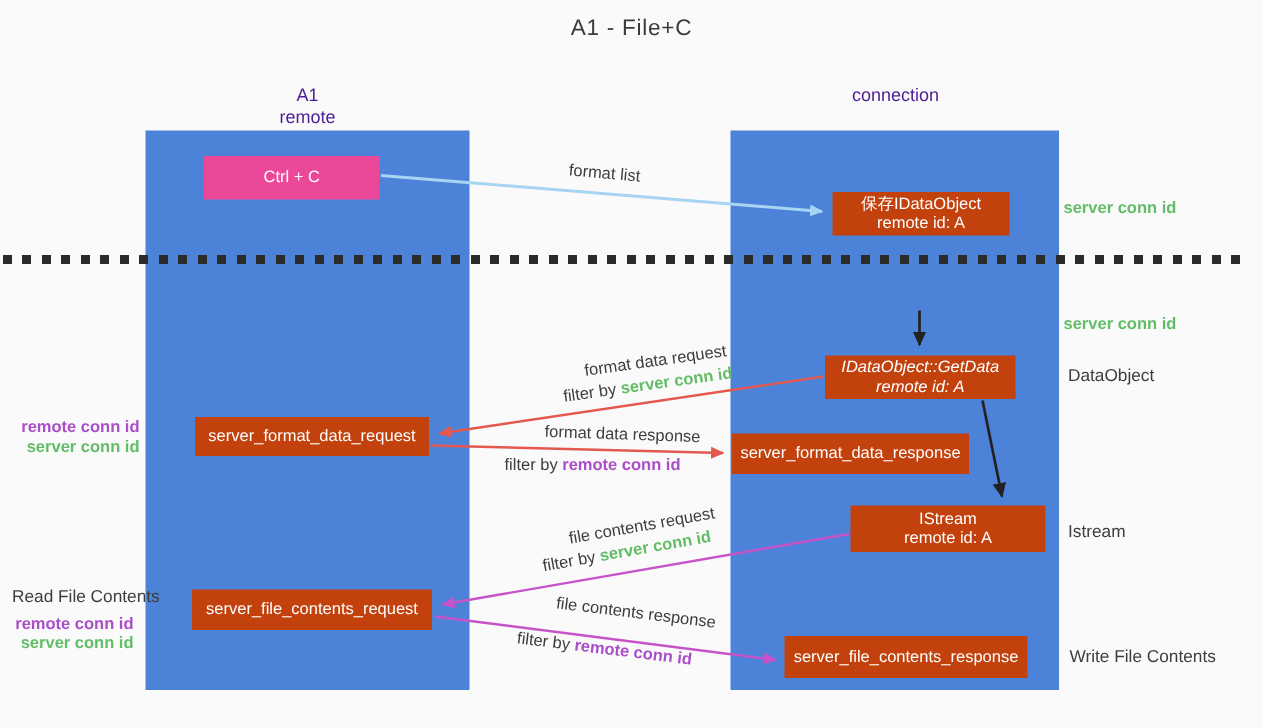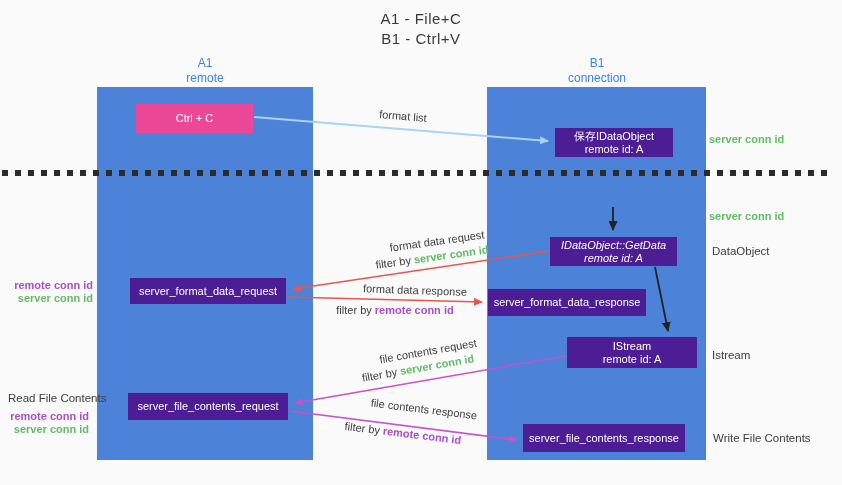--- a/index.html
+++ b/index.html
@@ -9,63 +9,61 @@
     font-family:"Liberation Sans", sans-serif;
     color:#3d3d3d;
   }
   .abs{position:absolute;}
   .title{
     left:0;right:0;top:9px;text-align:center;
     font-size:15px;line-height:20px;color:#3a3a3a;letter-spacing:.5px;
   }
   .col-header{
     width:200px;text-align:center;top:56px;
-    font-size:12px;line-height:15px;color:#3b82f6;
+    font-size:12px;line-height:15px;color:#4c1d95;
   }
   .column{background:#4d82d9;top:87px;height:373px;}
   .dotted{
     top:170px;left:2px;width:826px;height:6px;
     background:repeating-linear-gradient(90deg,#2b2b2b 0 6px,transparent 6px 13px);
     z-index:3;
   }
   .node{
     display:flex;flex-direction:column;align-items:center;justify-content:center;
     color:#fff;font-size:11px;line-height:13px;text-align:center;z-index:2;
     white-space:nowrap;
   }
   .node.green{background:#ec4899;}
-  .node.orange{background:#4c1d95;}
+  .node.orange{background:#c2410c;}
   .side-label{font-size:11.5px;white-space:nowrap;z-index:2;}
   .green-label{color:#62bd66;font-weight:bold;font-size:11px;}
   .purple-label{color:#ab4fc8;font-weight:bold;font-size:11px;}
   .dark-label{color:#3d3d3d;}
   .left-ids{text-align:right;line-height:13px;white-space:nowrap;}
   .arrow-label{
     font-size:11px;color:#3d3d3d;text-align:center;white-space:nowrap;z-index:2;
   }
   .arrow-label .hl-green{color:#62bd66;font-weight:bold;}
   .arrow-label .hl-purple{color:#ab4fc8;font-weight:bold;}
   svg.arrows{position:absolute;left:0;top:0;z-index:1;pointer-events:none;}
 </style>
 </head>
 <body>
 
 <div class="canvas">
 
   <div class="abs title">
     <div>A1 - File+C</div>
-    <div>B1 - Ctrl+V</div>
   </div>
 
   <div class="abs col-header" style="left:105px;">
     <div>A1</div>
     <div>remote</div>
   </div>
   <div class="abs col-header" style="left:497px;">
-    <div>B1</div>
     <div>connection</div>
   </div>
 
   <div class="abs column" style="left:97px;width:216px;"></div>
   <div class="abs column" style="left:487px;width:219px;"></div>
 
   <div class="abs dotted"></div>
 
   <svg class="arrows" width="842" height="485" viewBox="0 0 842 485">
     <defs>

